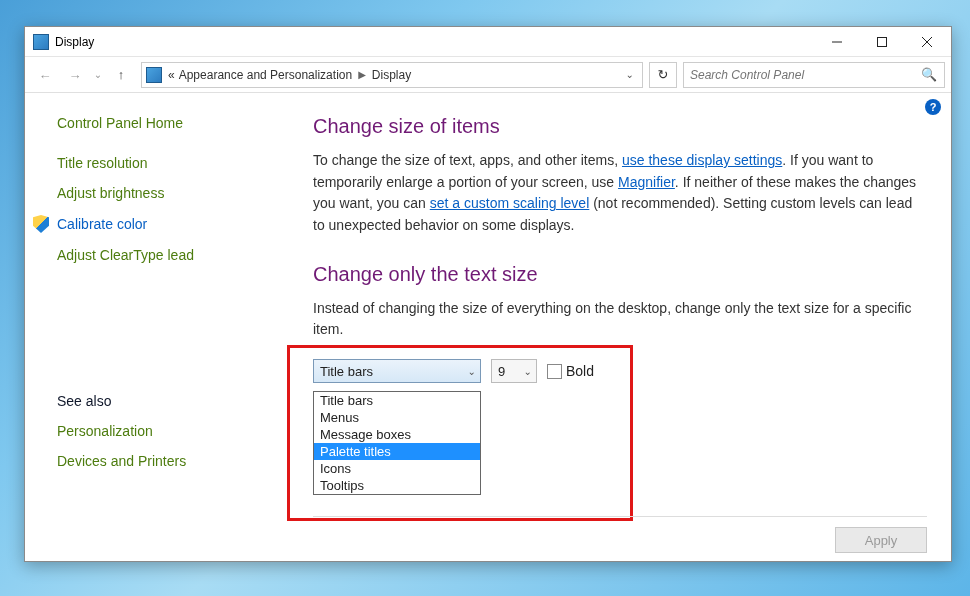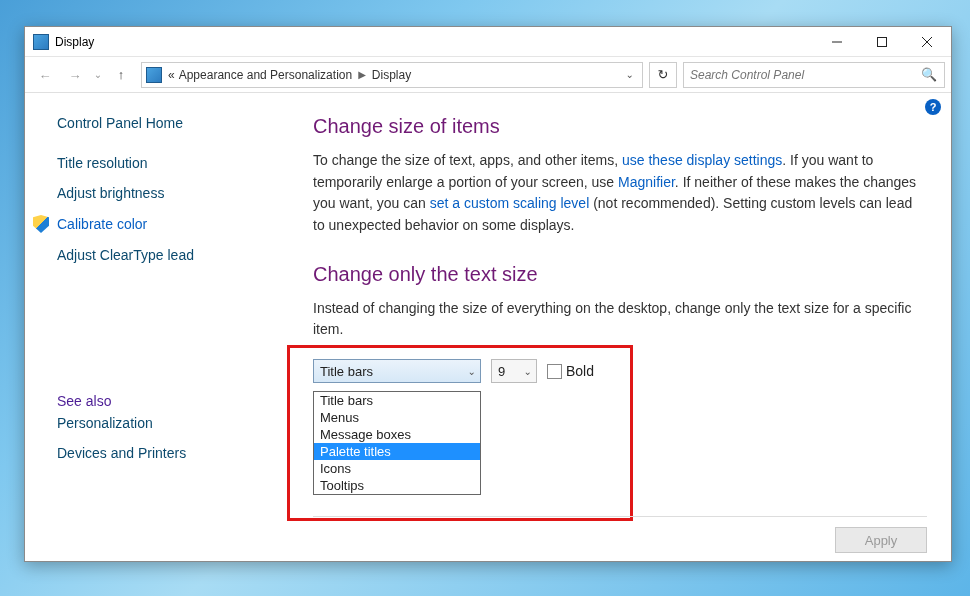--- a/index.html
+++ b/index.html
@@ -107,52 +107,52 @@
     background: #0860c4; color: #fff;
     font-size: 11px; font-weight: bold;
     display: flex; align-items: center; justify-content: center;
   }
   .sidebar {
     width: 260px;
     padding: 22px 0 0 32px;
   }
   .sidebar a, .sidebar .sa-link {
     display: block;
-    color: #0c4a6e;
+    color: #4d7c0f;
     font-size: 14px;
     text-decoration: none;
     margin-bottom: 14px;
   }
   .sidebar .shield-row { display: flex; align-items: center; margin-left: -24px; margin-bottom: 14px;}
   .shield {
     width: 16px; height: 18px; margin-right: 8px;
     background: linear-gradient(135deg,#ffd24a 0 50%,#1e7fd6 50% 100%);
     clip-path: polygon(50% 0, 100% 12%, 100% 60%, 50% 100%, 0 60%, 0 12%);
   }
   .see-also {
-    color: #4c1d95; font-size: 14px; margin-top: 130px; margin-bottom: 6px;
+    color: #0f172a; font-size: 14px; margin-top: 130px; margin-bottom: 14px;
   }
   .main {
     flex: 1;
     padding: 22px 24px 0 28px;
     position: relative;
   }
   h2.section {
     color: #701a75;
     font-weight: 400;
     font-size: 20px;
     margin-bottom: 12px;
   }
   .body-text {
     color: #333;
     font-size: 14px;
     line-height: 1.55;
     margin-bottom: 26px;
   }
-  .body-text .lnk { color: #0860c4; }
+  .body-text .lnk { color: #0860c4; text-decoration: underline; }
   .red-box {
     position: absolute;
     left: 0px;
     width: 346px;
     height: 176px;
     border: 3px solid #e01717;
     pointer-events: none;
   }
   .controls-row {
     display: flex; align-items: center; gap: 10px;

